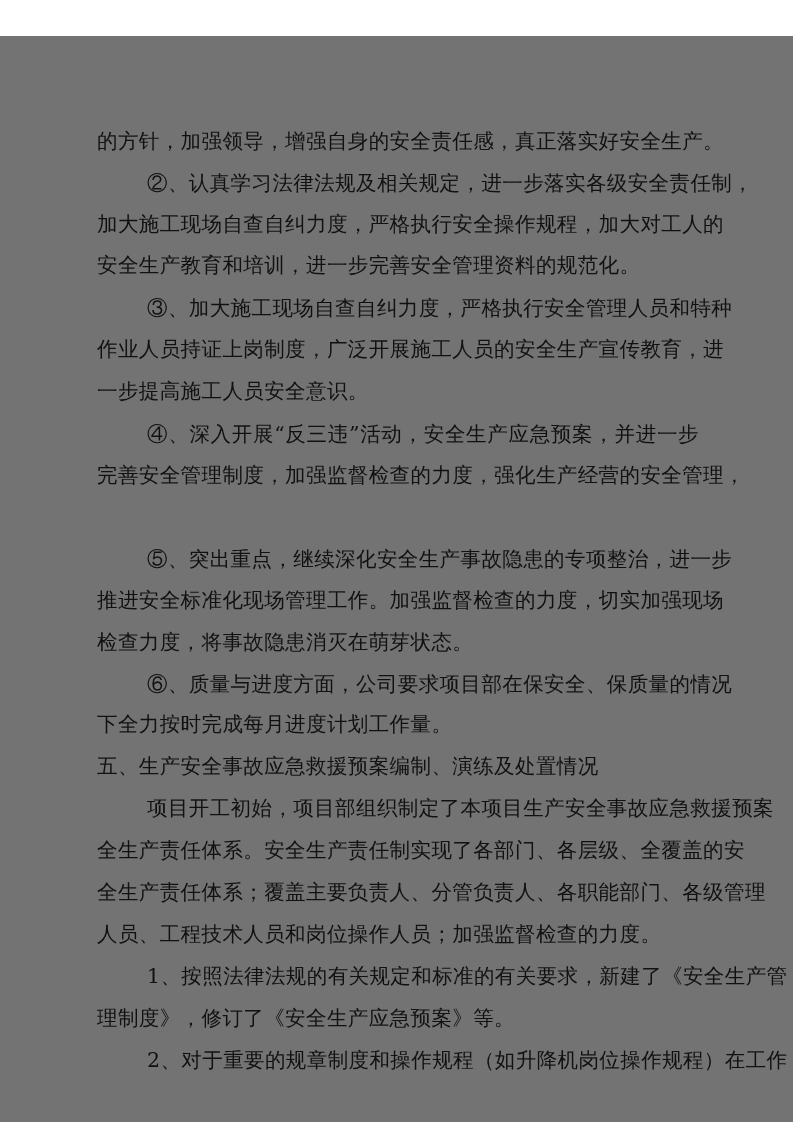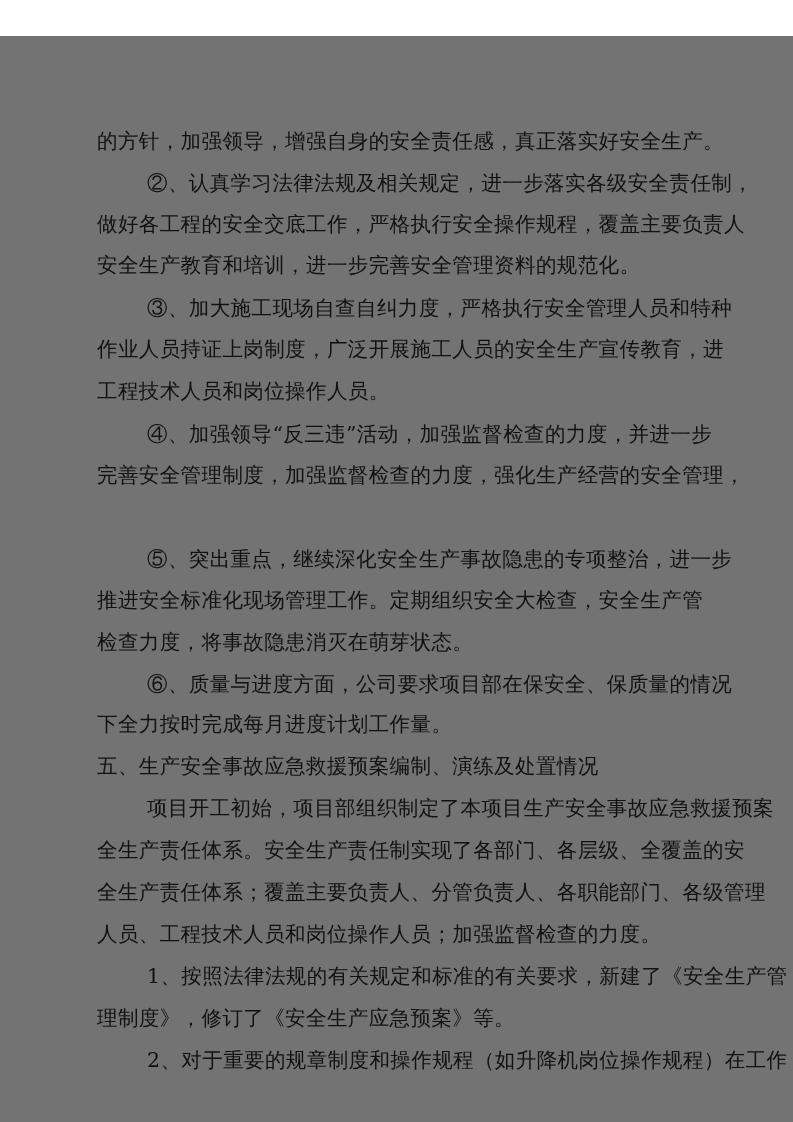--- a/index.html
+++ b/index.html
@@ -24,32 +24,32 @@
   .line.heading { font-weight: normal; text-align-last: left; }
 </style>
 </head>
 <body>
 
 <div class="page">
 
   <div class="line last" style="top:90px">的方针，加强领导，增强自身的安全责任感，真正落实好安全生产。</div>
 
   <div class="line indent" style="top:132px">②、认真学习法律法规及相关规定，进一步落实各级安全责任制，</div>
-  <div class="line" style="top:173px">做好各工程的安全交底工作，严格执行安全操作规程，覆盖主要负责人</div>
+  <div class="line" style="top:173px">加大施工现场自查自纠力度，严格执行安全操作规程，加大对工人的</div>
   <div class="line last" style="top:214px">安全生产教育和培训，进一步完善安全管理资料的规范化。</div>
 
   <div class="line indent" style="top:257px">③、加大施工现场自查自纠力度，严格执行安全管理人员和特种</div>
   <div class="line" style="top:298px">作业人员持证上岗制度，广泛开展施工人员的安全生产宣传教育，进</div>
-  <div class="line last" style="top:340px">工程技术人员和岗位操作人员。</div>
+  <div class="line last" style="top:340px">一步提高施工人员安全意识。</div>
 
-  <div class="line indent" style="top:383px">④、加强领导“反三违”活动，加强监督检查的力度，并进一步</div>
+  <div class="line indent" style="top:383px">④、深入开展“反三违”活动，安全生产应急预案，并进一步</div>
   <div class="line" style="top:424px">完善安全管理制度，加强监督检查的力度，强化生产经营的安全管理，</div>
 
   <div class="line indent" style="top:508px">⑤、突出重点，继续深化安全生产事故隐患的专项整治，进一步</div>
-  <div class="line" style="top:549px">推进安全标准化现场管理工作。定期组织安全大检查，安全生产管</div>
+  <div class="line" style="top:549px">推进安全标准化现场管理工作。加强监督检查的力度，切实加强现场</div>
   <div class="line last" style="top:591px">检查力度，将事故隐患消灭在萌芽状态。</div>
 
   <div class="line indent" style="top:633px">⑥、质量与进度方面，公司要求项目部在保安全、保质量的情况</div>
   <div class="line last" style="top:673px">下全力按时完成每月进度计划工作量。</div>
 
   <div class="line heading" style="top:715px">五、生产安全事故应急救援预案编制、演练及处置情况</div>
 
   <div class="line indent" style="top:757px">项目开工初始，项目部组织制定了本项目生产安全事故应急救援预案</div>
   <div class="line" style="top:799px">全生产责任体系。安全生产责任制实现了各部门、各层级、全覆盖的安</div>
   <div class="line" style="top:841px">全生产责任体系；覆盖主要负责人、分管负责人、各职能部门、各级管理</div>

